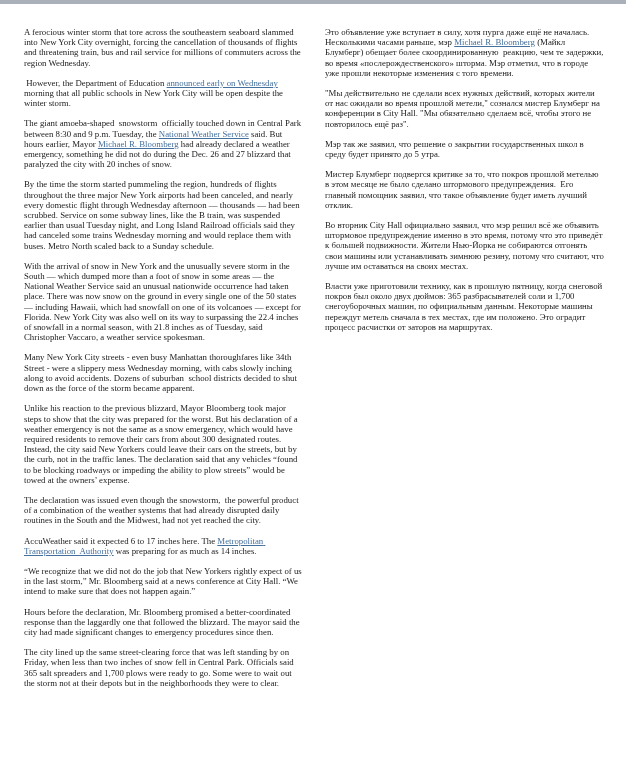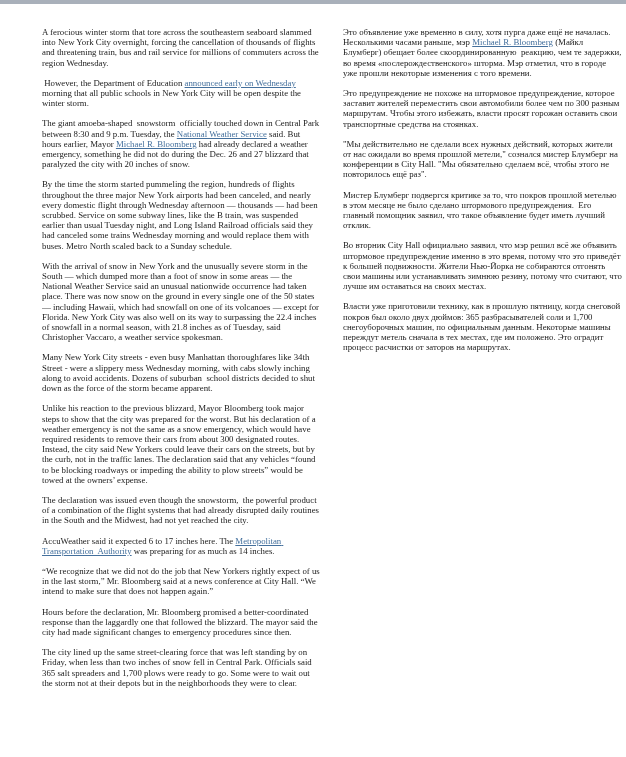--- a/index.html
+++ b/index.html
@@ -13,21 +13,21 @@
     font-family: "Liberation Serif", serif;
     position: relative;
   }
   .top-bar {
     height: 4px;
     width: 100%;
     background: #a9b0ba;
   }
   .columns {
     display: flex;
-    padding: 23px 16px 20px 42px;
+    padding: 23px 16px 20px 24px;
     gap: 22px;
     box-sizing: border-box;
   }
   .column {
     width: 279px;
     flex: 0 0 279px;
     font-size: 8.8px;
     line-height: 10.2px;
     color: #1b1b1b;
     text-align: left;
@@ -49,27 +49,27 @@
 
 <div class="columns">
   <div class="column" style="color: rgb(27, 27, 27);">
       <p><span>A ferocious winter storm that tore across the southeastern seaboard slammed into New York City overnight, forcing the cancellation of thousands of flights and threatening train, bus and rail service for millions of commuters across the region Wednesday.</span></p>
       <p><span> However, the Department of Education </span><a href="#" style="color: rgb(68, 112, 157);">announced early on Wednesday</a><span> morning that all public schools in New York City will be open despite the winter storm.</span></p>
       <p><span>The giant amoeba-shaped  snowstorm  officially touched down in Central Park between 8:30 and 9 p.m. Tuesday, the </span><a href="#" style="color: rgb(68, 112, 157);">National Weather Service</a><span> said. But hours earlier, Mayor </span><a href="#" style="color: rgb(68, 112, 157);">Michael R. Bloomberg</a><span> had already declared a weather emergency, something he did not do during the Dec. 26 and 27 blizzard that paralyzed the city with 20 inches of snow.</span></p>
       <p><span>By the time the storm started pummeling the region, hundreds of flights throughout the three major New York airports had been canceled, and nearly every domestic flight through Wednesday afternoon — thousands — had been scrubbed. Service on some subway lines, like the B train, was suspended earlier than usual Tuesday night, and Long Island Railroad officials said they had canceled some trains Wednesday morning and would replace them with buses. Metro North scaled back to a Sunday schedule.</span></p>
       <p><span>With the arrival of snow in New York and the unusually severe storm in the South — which dumped more than a foot of snow in some areas — the National Weather Service said an unusual nationwide occurrence had taken place. There was now snow on the ground in every single one of the 50 states — including Hawaii, which had snowfall on one of its volcanoes — except for Florida. New York City was also well on its way to surpassing the 22.4 inches of snowfall in a normal season, with 21.8 inches as of Tuesday, said Christopher Vaccaro, a weather service spokesman.</span></p>
       <p><span>Many New York City streets - even busy Manhattan thoroughfares like 34th Street - were a slippery mess Wednesday morning, with cabs slowly inching along to avoid accidents. Dozens of suburban  school districts decided to shut down as the force of the storm became apparent.</span></p>
       <p><span>Unlike his reaction to the previous blizzard, Mayor Bloomberg took major steps to show that the city was prepared for the worst. But his declaration of a weather emergency is not the same as a snow emergency, which would have required residents to remove their cars from about 300 designated routes. Instead, the city said New Yorkers could leave their cars on the streets, but by the curb, not in the traffic lanes. The declaration said that any vehicles “found to be blocking roadways or impeding the ability to plow streets” would be towed at the owners’ expense.</span></p>
-      <p><span>The declaration was issued even though the snowstorm,  the powerful product of a combination of the flight systems that had already disrupted daily routines in the South and the Midwest, had not yet reached the city.</span></p>
+      <p><span>The declaration was issued even though the snowstorm,  the powerful product of a combination of the weather systems that had already disrupted daily routines in the South and the Midwest, had not yet reached the city.</span></p>
       <p><span>AccuWeather said it expected 6 to 17 inches here. The </span><a href="#" style="color: rgb(68, 112, 157);">Metropolitan Transportation  Authority</a><span> was preparing for as much as 14 inches.</span></p>
       <p><span>“We recognize that we did not do the job that New Yorkers rightly expect of us in the last storm,” Mr. Bloomberg said at a news conference at City Hall. “We intend to make sure that does not happen again.”</span></p>
       <p><span>Hours before the declaration, Mr. Bloomberg promised a better-coordinated response than the laggardly one that followed the blizzard. The mayor said the city had made significant changes to emergency procedures since then.</span></p>
       <p><span>The city lined up the same street-clearing force that was left standing by on Friday, when less than two inches of snow fell in Central Park. Officials said 365 salt spreaders and 1,700 plows were ready to go. Some were to wait out the storm not at their depots but in the neighborhoods they were to clear.</span></p>
     </div>
   <div class="column" style="color: rgb(27, 27, 27);">
-      <p><span>Это объявление уже временно в силу, хотя пурга даже ещё не началась. Несколькими часами раньше, мэр </span><a href="#" style="color: rgb(68, 112, 157);">Michael R. Bloomberg</a><span> (Майкл Блумберг) обещает более скоординированную  реакцию, чем те задержки, во время «послерождественского» шторма. Мэр отметил, что в городе уже прошли некоторые изменения с того времени.</span></p>
-      <p><span>Это предупреждение не похоже на штормовое предупреждение, которое заставит жителей переместить свои автомобили более чем по 300 разным маршрутам. Чтобы этого избежать, власти просят горожан оставить свои транспортные средства на стоянках.</span></p>
+      <p><span>Это объявление уже вступает в силу, хотя пурга даже ещё не началась. Несколькими часами раньше, мэр </span><a href="#" style="color: rgb(68, 112, 157);">Michael R. Bloomberg</a><span> (Майкл Блумберг) обещает более скоординированную  реакцию, чем те задержки, во время «послерождественского» шторма. Мэр отметил, что в городе уже прошли некоторые изменения с того времени.</span></p>
       <p><span>"Мы действительно не сделали всех нужных действий, которых жители от нас ожидали во время прошлой метели," сознался мистер Блумберг на конференции в City Hall. "Мы обязательно сделаем всё, чтобы этого не повторилось ещё раз".</span></p>
+      <p><span>Мэр так же заявил, что решение о закрытии государственных школ в среду будет принято до 5 утра.</span></p>
       <p><span>Мистер Блумберг подвергся критике за то, что покров прошлой метелью в этом месяце не было сделано штормового предупреждения.  Его главный помощник заявил, что такое объявление будет иметь лучший отклик.</span></p>
       <p><span>Во вторник City Hall официально заявил, что мэр решил всё же объявить штормовое предупреждение именно в это время, потому что это приведёт к большей подвижности. Жители Нью-Йорка не собираются отгонять свои машины или устанавливать зимнюю резину, потому что считают, что лучше им оставаться на своих местах.</span></p>
       <p><span>Власти уже приготовили технику, как в прошлую пятницу, когда снеговой покров был около двух дюймов: 365 разбрасывателей соли и 1,700 снегоуборочных машин, по официальным данным. Некоторые машины переждут метель сначала в тех местах, где им положено. Это оградит процесс расчистки от заторов на маршрутах.</span></p>
     </div>
 </div>
 
 </body></html>

